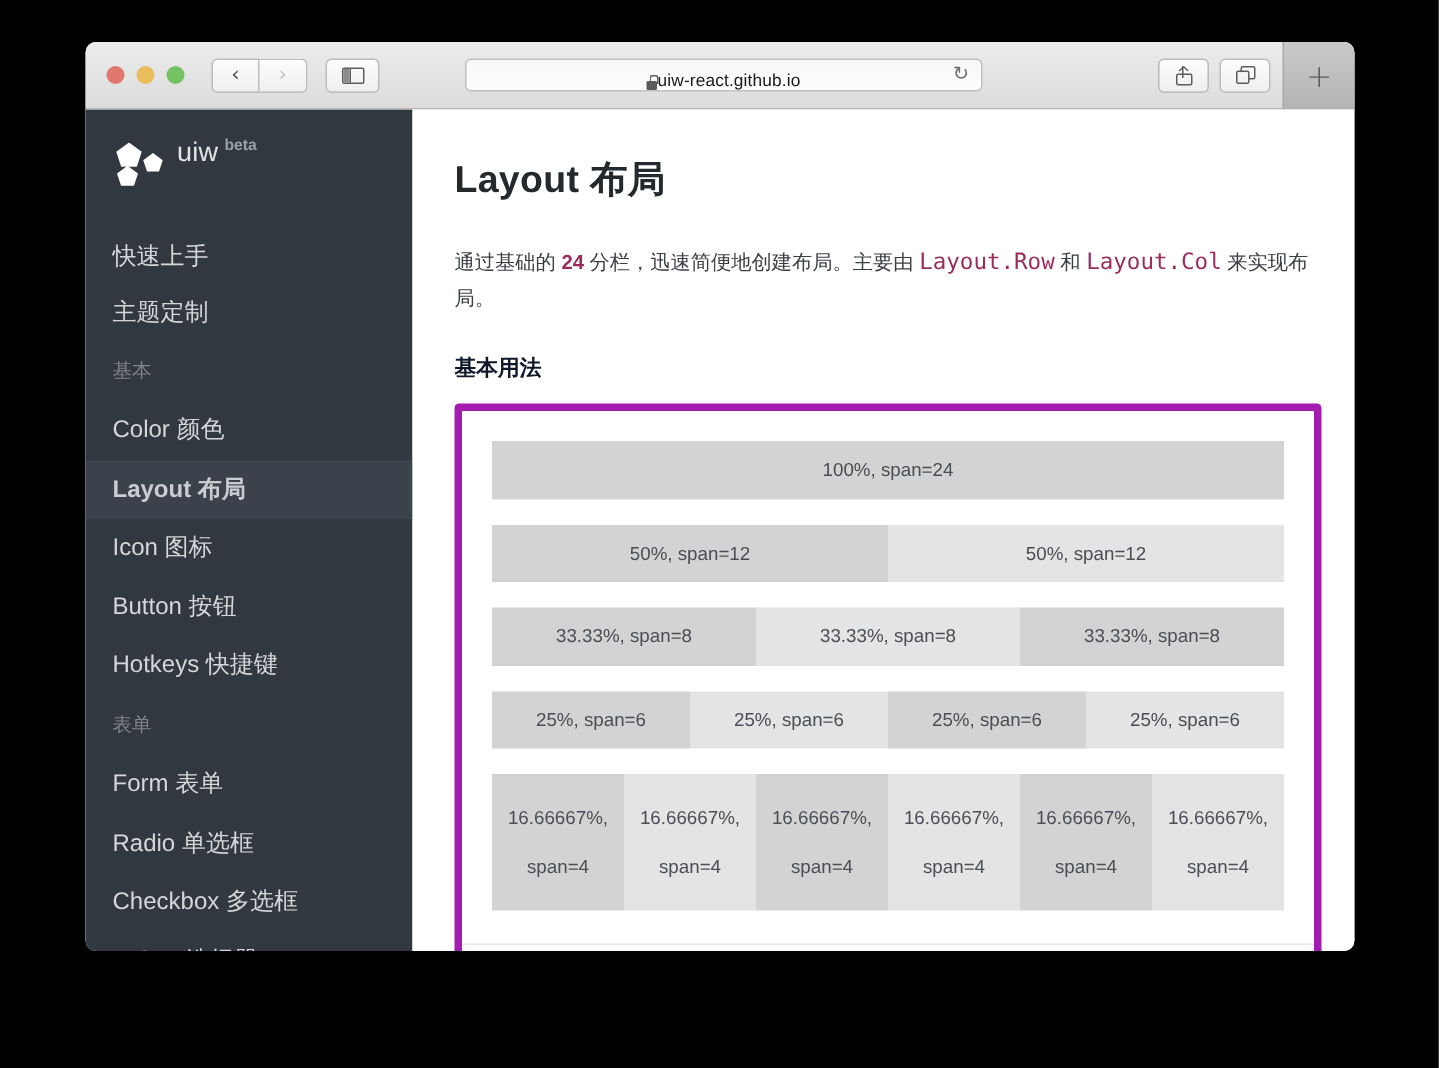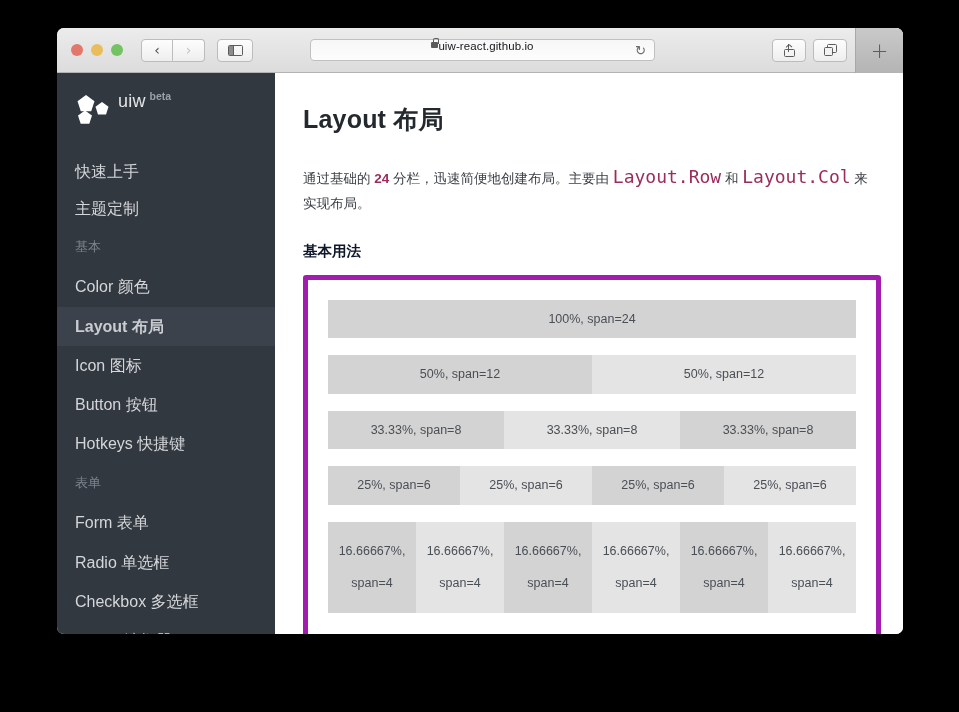--- a/index.html
+++ b/index.html
@@ -56,21 +56,21 @@
   .sb-icon::before { content:""; position:absolute; left:4.3px; top:0; bottom:0; width:1.3px; background:#5c5c5c; }
   .sb-icon::after { content:""; position:absolute; left:0; top:0; width:4.3px; bottom:0; background:#8c8c8c; }
 
   .urlbar {
     position: absolute;
     left: 253px; width: 345px;
     height: 22px;
     background: linear-gradient(to bottom,#f7f7f7,#fdfdfd);
     border: 1px solid #c0c0c0;
     border-radius: 4px;
-    display: flex; align-items: flex-start; justify-content: center;
+    display: flex; align-items: flex-end; justify-content: center;
     gap: 0;
   }
   .lock {
     width: 7px; height: 6px; background: #5a5a5a; border-radius: 1px;
     position: relative; margin-top: 2px;
   }
   .lock::before {
     content:""; position:absolute; left:1.5px; top:-4px;
     width:4px; height:5px; border:1.3px solid #5a5a5a;
     border-bottom:none; border-radius: 2px 2px 0 0;
@@ -139,21 +139,21 @@
   .content {
     flex: 1; background: #fff;
     padding: 30px 22px 0 28px;
     overflow: hidden;
     position: relative;
   }
   .h1 { font-size: 25px; color: #24292e; font-weight: bold; letter-spacing: .2px; margin-bottom: 26px; }
   .desc { font-size: 13.5px; color: #3a3f45; line-height: 1.7; margin-bottom: 26px; }
   .desc .code {
     font-family: "DejaVu Sans Mono", monospace;
-    color: #9b2c5d; font-size: 18px;
+    color: #9b2c5d; font-size: 15px;
   }
   .desc .num { color: #9b2c5d; font-weight: bold; }
   .h2 { font-size: 14.5px; color: #0f172a; font-weight: bold; margin-bottom: 14px; }
 
   .demo-card {
     border: 5px solid #a21caf;
     border-radius: 3px;
     background: #fff;
   }
   .demo-body { padding: 20px 20px 22px 20px; }

